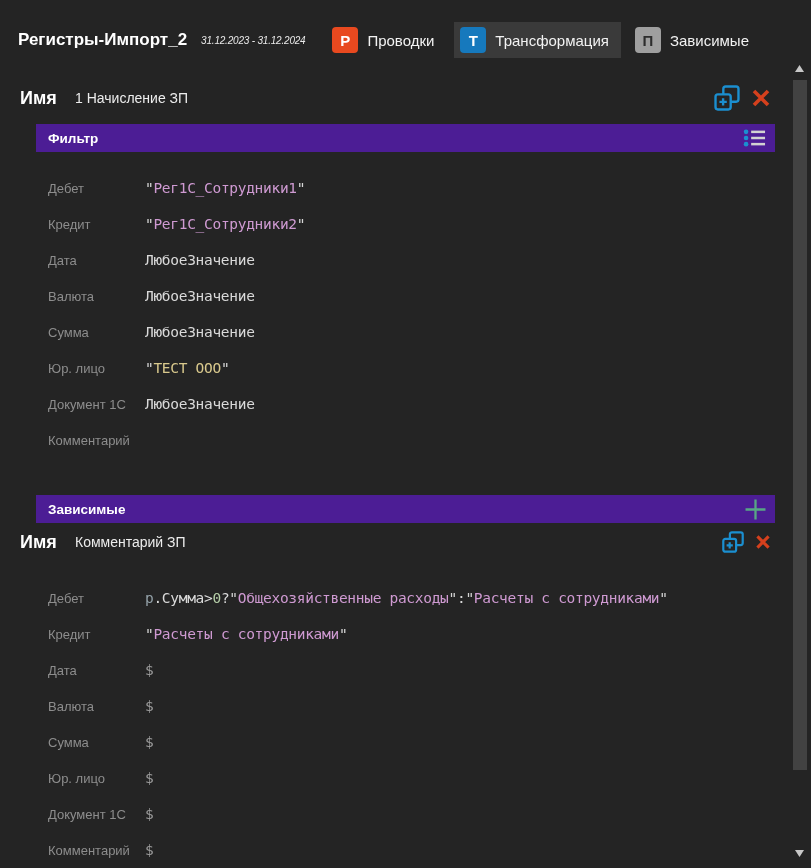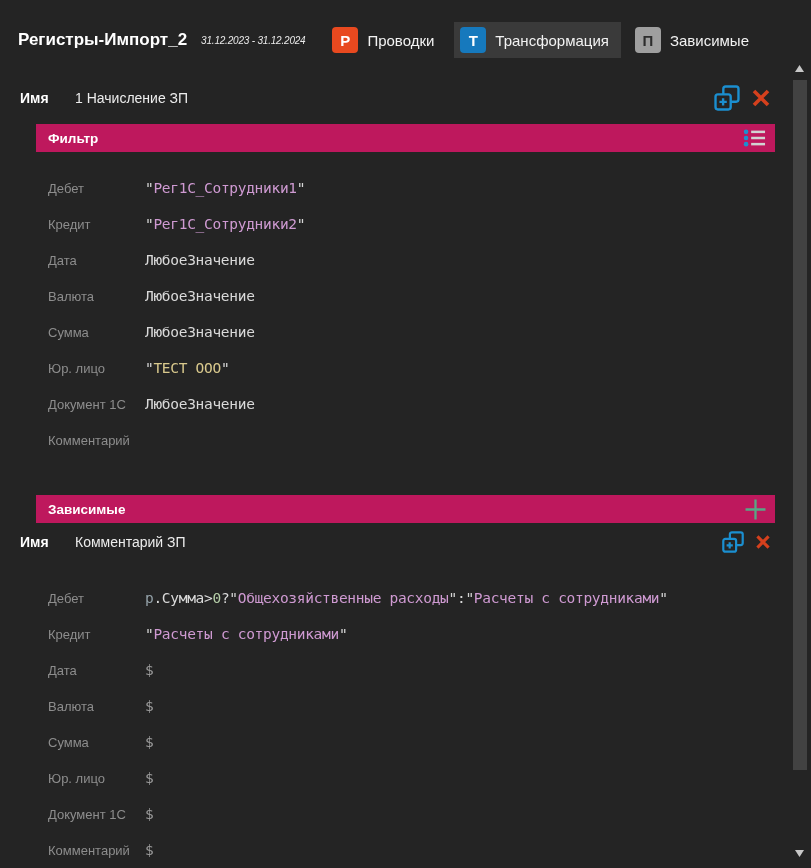--- a/index.html
+++ b/index.html
@@ -22,28 +22,28 @@
   .tab.selected{background:#3a3a3a;}
   .badge{
     width:26px;height:26px;border-radius:4px;flex:none;
     display:flex;align-items:center;justify-content:center;
     font-weight:bold;font-size:15px;
   }
   
   .name-row{position:absolute;left:20px;right:40px;display:flex;align-items:center;}
   #name-row-1{top:84px;height:28px;}
   #name-row-2{top:529px;height:26px;}
-  .name-label{font-weight:bold;font-size:14px;color:#ffffff;width:55px;flex:none;}
+  .name-label{font-weight:bold;font-size:18px;color:#ffffff;width:55px;flex:none;}
   .name-value{font-size:14px;color:#ededed;}
   .row-actions{margin-left:auto;display:flex;align-items:center;gap:11px;}
   .icon-btn{display:flex;align-items:center;justify-content:center;}
   
   .panel-bar{
     position:absolute;left:36px;width:739px;height:28px;
-    background:#be185d;display:flex;align-items:center;
+    background:#4c1d95;display:flex;align-items:center;
     box-sizing:border-box;padding:0 9px 0 12px;
   }
   #filter-bar{top:124px;}
   #deps-bar{top:495px;}
   .panel-title{font-weight:bold;font-size:13.5px;color:#ffffff;}
   .panel-action{margin-left:auto;display:flex;align-items:center;}
   
   .fields{position:absolute;left:48px;right:42px;}
   #fields-1{top:170px;}
   #fields-2{top:580px;}

